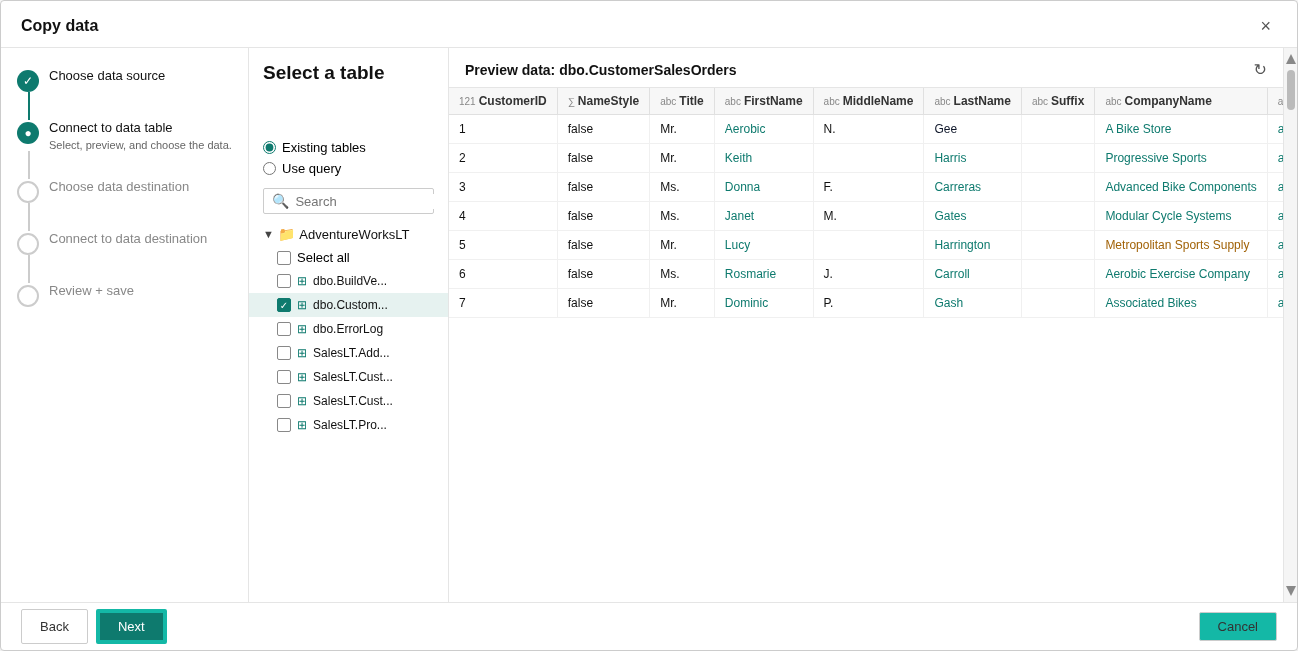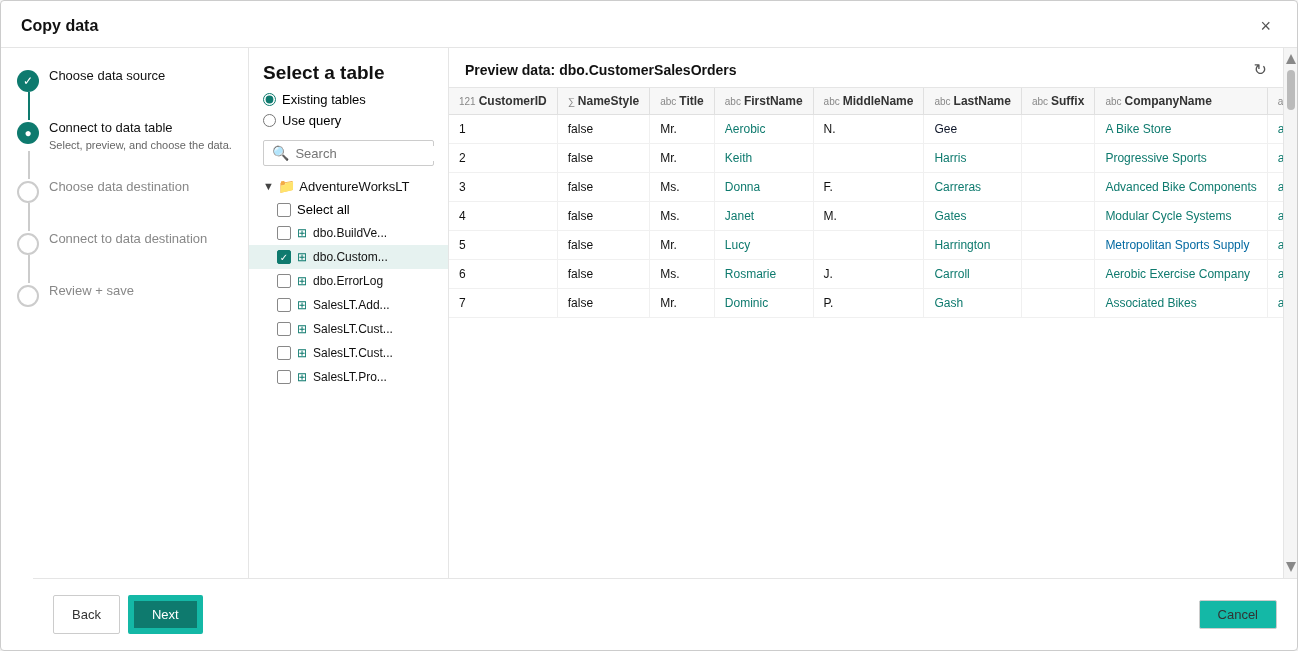--- a/index.html
+++ b/index.html
@@ -123,20 +123,21 @@
       font-weight: 600;
       color: #111;
       flex-shrink: 0;
     }
     .radio-group {
       padding: 0 14px 8px 14px;
       display: flex;
       flex-direction: column;
       gap: 6px;
       flex-shrink: 0;
+      margin-top: 48px;
     }
     .radio-item {
       display: flex;
       align-items: center;
       gap: 6px;
       cursor: pointer;
     }
     .radio-item input[type="radio"] { accent-color: #0e7a6e; cursor: pointer; }
     .search-box {
       margin: 4px 14px 8px 14px;
@@ -283,41 +284,40 @@
       display: flex;
       flex-direction: column;
       align-items: center;
       padding: 2px 0;
     }
     
     .dialog-footer {
       display: flex;
       align-items: center;
       justify-content: space-between;
-      padding: 16px 20px;
+      padding: 6px 20px;
       border-top: 1px solid #e5e5e5;
       flex-shrink: 0;
-      margin-left: 32px;
     }
     .footer-left { display: flex; gap: 8px; }
     .btn {
       padding: 6px 18px;
       font-size: 13px;
       border-radius: 2px;
       cursor: pointer;
       font-family: inherit;
     }
     .btn-secondary {
       background: #fff;
       border: 1px solid #ccc;
       color: #333;
     }
     .btn-primary {
       background: #0e7a6e;
-      border: 6px solid #14b8a6;
+      border: 4px solid #14b8a6;
       color: #fff;
     }
     .btn-cancel {
       background: #14b8a6;
       border: 1px solid #ccc;
       color: #333;
     }
     .data-table-wrapper::-webkit-scrollbar { width: 8px; height: 8px; }
     .data-table-wrapper::-webkit-scrollbar-thumb { background: #ccc; border-radius: 4px; }
   </style>
@@ -508,21 +508,21 @@
                 <td style="color: rgb(14, 122, 110);">adventure-works\jillian0</td>
               </tr>
               <tr>
                 <td>5</td>
                 <td>false</td>
                 <td>Mr.</td>
                 <td style="color: rgb(14, 122, 110);">Lucy</td>
                 <td></td>
                 <td style="color: rgb(14, 122, 110);">Harrington</td>
                 <td></td>
-                <td style="color: #0369a1;">Metropolitan Sports Supply</td>
+                <td style="color: #a16207;">Metropolitan Sports Supply</td>
                 <td style="color: rgb(14, 122, 110);">adventure-works\shu0</td>
               </tr>
               <tr>
                 <td>6</td>
                 <td>false</td>
                 <td>Ms.</td>
                 <td style="color: rgb(14, 122, 110);">Rosmarie</td>
                 <td>J.</td>
                 <td style="color: rgb(14, 122, 110);">Carroll</td>
                 <td></td>

